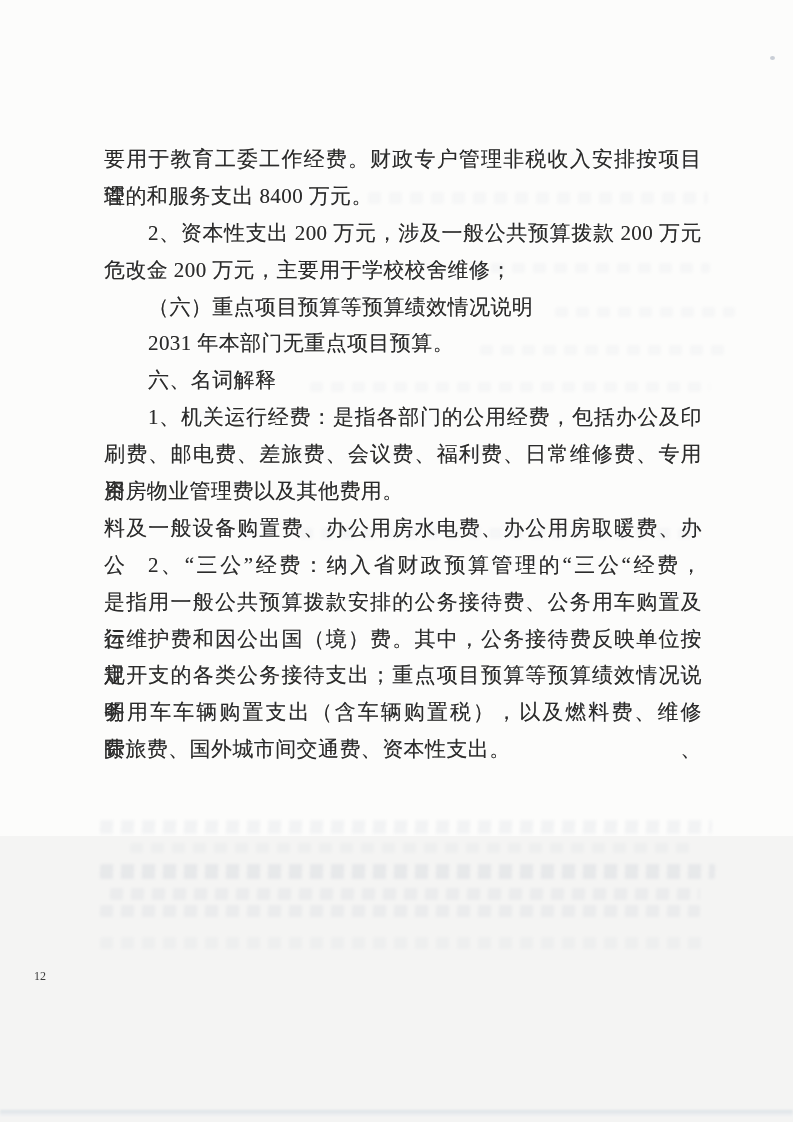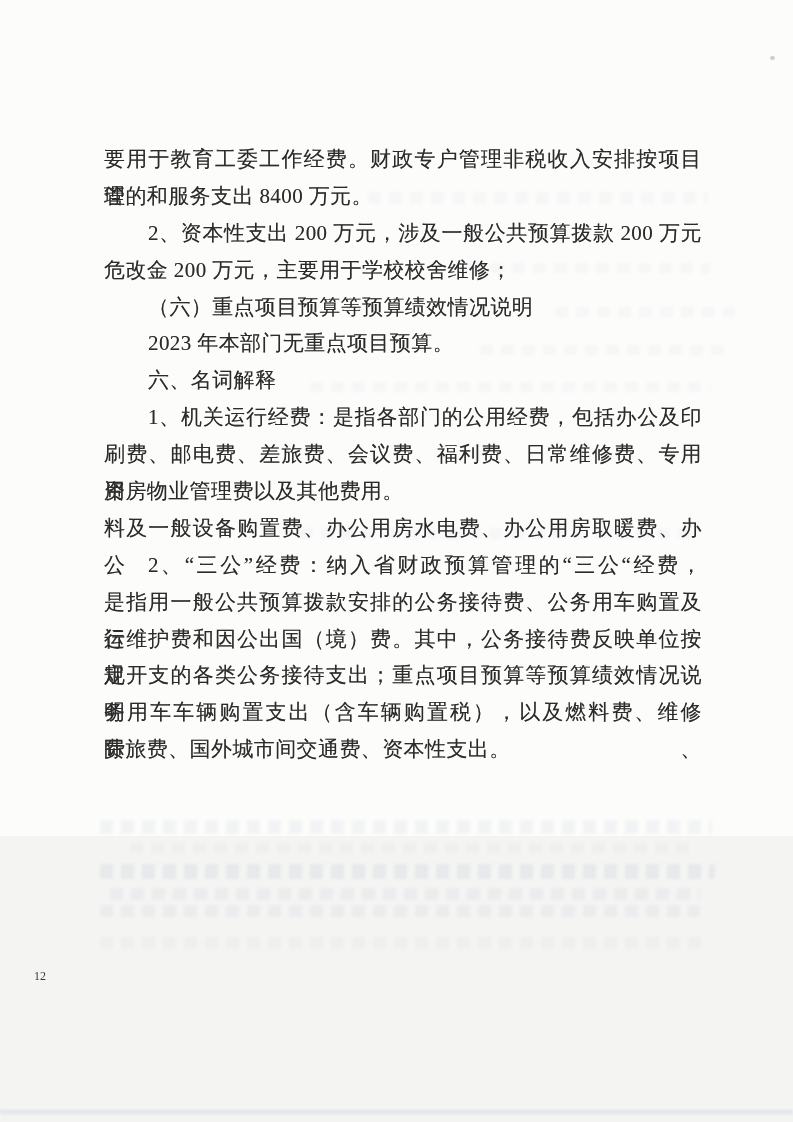--- a/index.html
+++ b/index.html
@@ -93,21 +93,21 @@
 <body>
 
 <div class="page">
 
   <div class="textblock">
       <div class="line justify">要用于教育工委工作经费。财政专户管理非税收入安排按项目管</div>
       <div class="line">理的和服务支出 8400 万元。</div>
       <div class="line indent justify">2、资本性支出 200 万元，涉及一般公共预算拨款 200 万元</div>
       <div class="line">危改金 200 万元，主要用于学校校舍维修；</div>
       <div class="line indent">（六）重点项目预算等预算绩效情况说明</div>
-      <div class="line indent">2023 年本部门无重点项目预算。</div>
+      <div class="line indent">2031 年本部门无重点项目预算。</div>
       <div class="line indent">六、名词解释</div>
       <div class="line indent justify">1、机关运行经费：是指各部门的公用经费，包括办公及印</div>
       <div class="line justify">刷费、邮电费、差旅费、会议费、福利费、日常维修费、专用资</div>
       <div class="line">用房物业管理费以及其他费用。</div>
       <div class="line justify">料及一般设备购置费、办公用房水电费、办公用房取暖费、办公</div>
       <div class="line indent justify">2、“三公”经费：纳入省财政预算管理的“三公“经费，</div>
       <div class="line justify">是指用一般公共预算拨款安排的公务接待费、公务用车购置及运</div>
       <div class="line justify">行维护费和因公出国（境）费。其中，公务接待费反映单位按规</div>
       <div class="line justify">定开支的各类公务接待支出；重点项目预算等预算绩效情况说明</div>
       <div class="line justify">务用车车辆购置支出（含车辆购置税），以及燃料费、维修费、</div>

